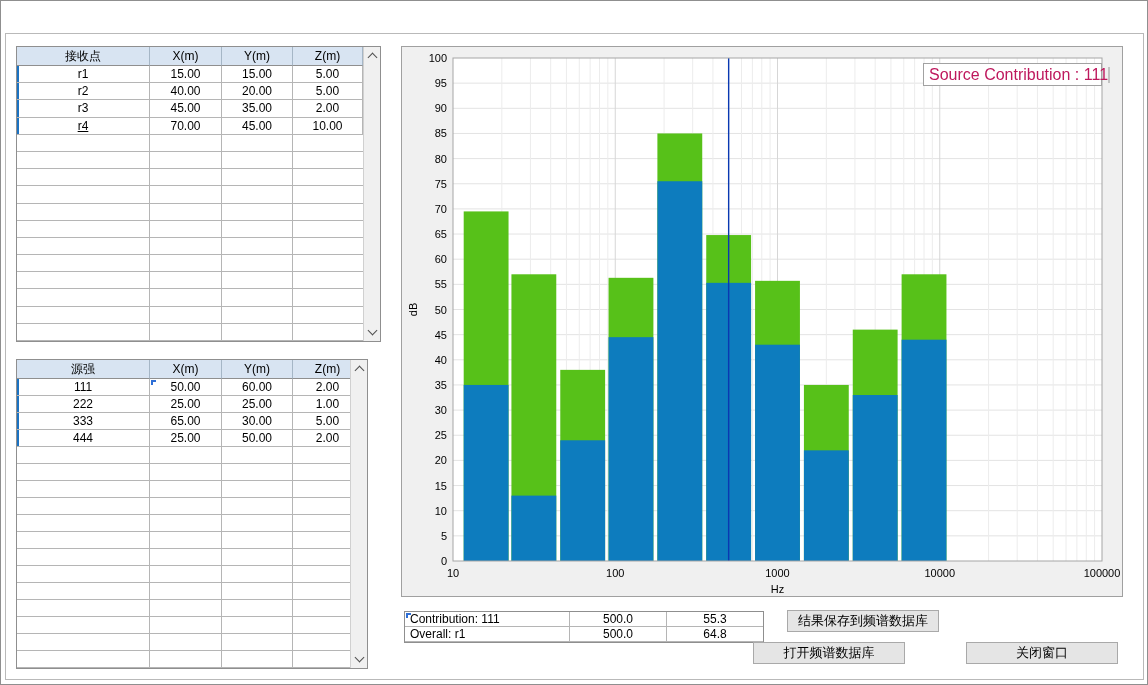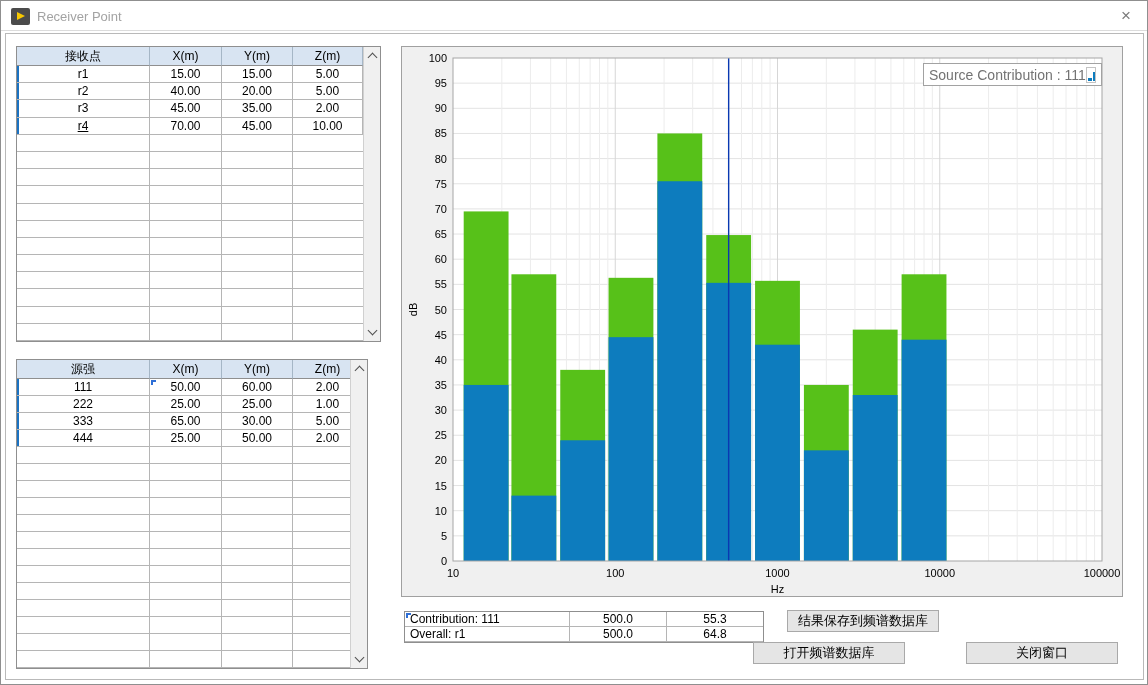--- a/index.html
+++ b/index.html
@@ -46,43 +46,36 @@
   .chev.up   { transform:rotate(-135deg); margin-top:4px; }
   .chev.down { transform:rotate(45deg);  margin-bottom:4px; }
   
   #chart-panel { position:absolute; left:400px; top:45px; width:722px; height:551px;
     background:#f0f0f0; border:1px solid #a0a0a0; }
   #chart-svg { position:absolute; left:0; top:0; }
   #legend { position:absolute; left:521px; top:16px; width:179px; }
   .legend-row { height:23px; background:#ffffff; border:1px solid #a2a2a2; margin-top:-1px;
     display:flex; align-items:center; padding:0 5px; }
   .legend-row:first-child { margin-top:0; }
-  .legend-label { flex:1; font-size:14px; color:#737373; white-space:nowrap; }
+  .legend-label { flex:1; font-size:16px; color:#be185d; white-space:nowrap; }
   .legend-icon { width:28px; height:16px; border:1px solid #c3c3c3; background:#fff; }
   
   #readout { position:absolute; left:403px; top:610px; width:360px; border:1px solid #8f8f8f;
     background:#fff; }
   #readout .t-row.header { flex:0 0 16px; }
   #readout .t-row { flex:0 0 21px; }
   
   .lv-btn { position:absolute; width:152px; height:22px; background:#e5e5e5;
     border:1px solid #a9a9a9; font-size:13px; color:#000; text-align:center;
     line-height:20px; font-family:"Liberation Sans", sans-serif; cursor:default; }
 </style>
 </head>
 <body>
 
 <div id="window">
-  <div id="titlebar">
-    <div id="lv-icon">
-        <div class="tri"></div>
-      </div>
-    <div id="win-title">Receiver Point</div>
-    <div id="close-btn">×</div>
-  </div>
   <div id="inner-frame"></div>
 
   <div id="receiver-table" class="lv-table" style="left:15px; top:45px; width:365px; height:296px;">
       <div class="rows">
         <div class="t-row header">
           <div class="t-cell" style="width: 133px; flex: 0 0 133px;">接收点</div>
           <div class="t-cell" style="width: 72px; flex: 0 0 72px;">X(m)</div>
           <div class="t-cell" style="width: 71px; flex: 0 0 71px;">Y(m)</div>
           <div class="t-cell" style="width: 70px; flex: 0 0 70px;">Z(m)</div>
         </div>

